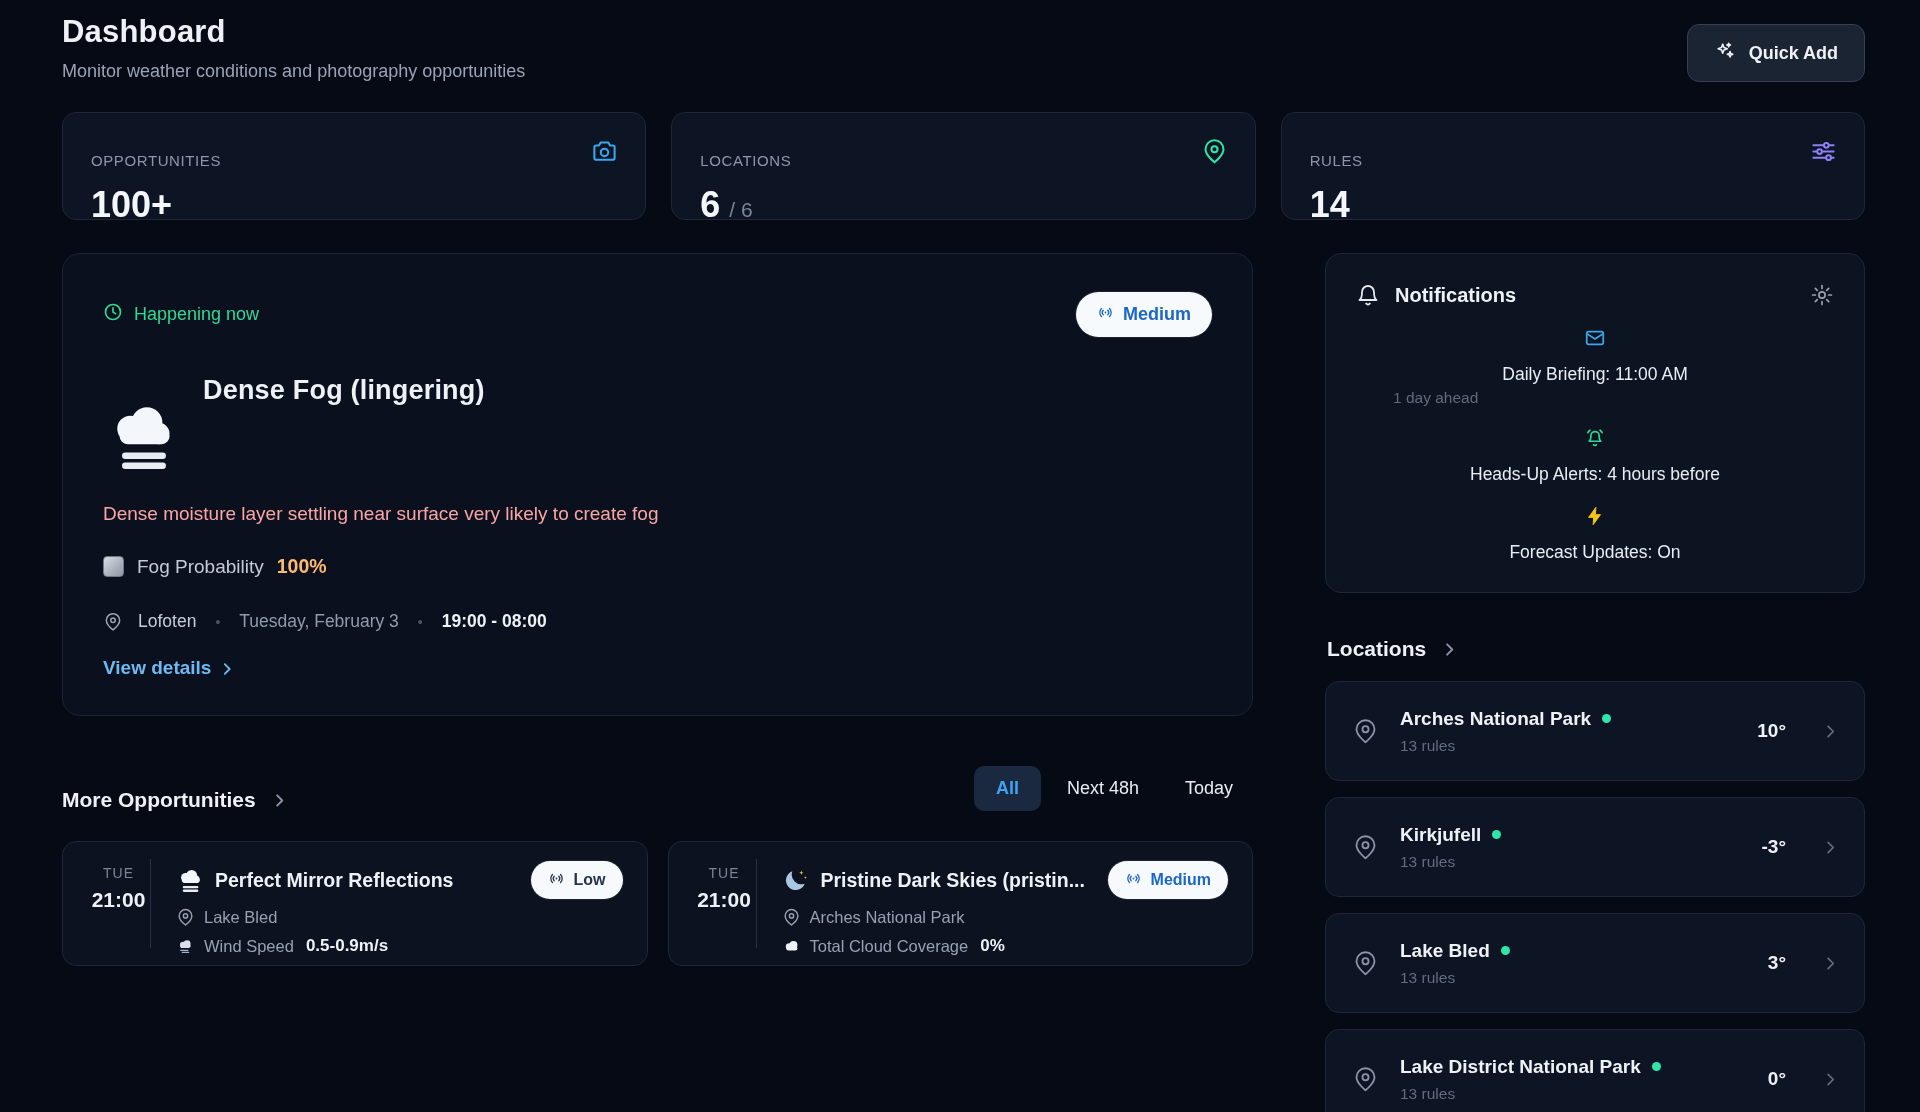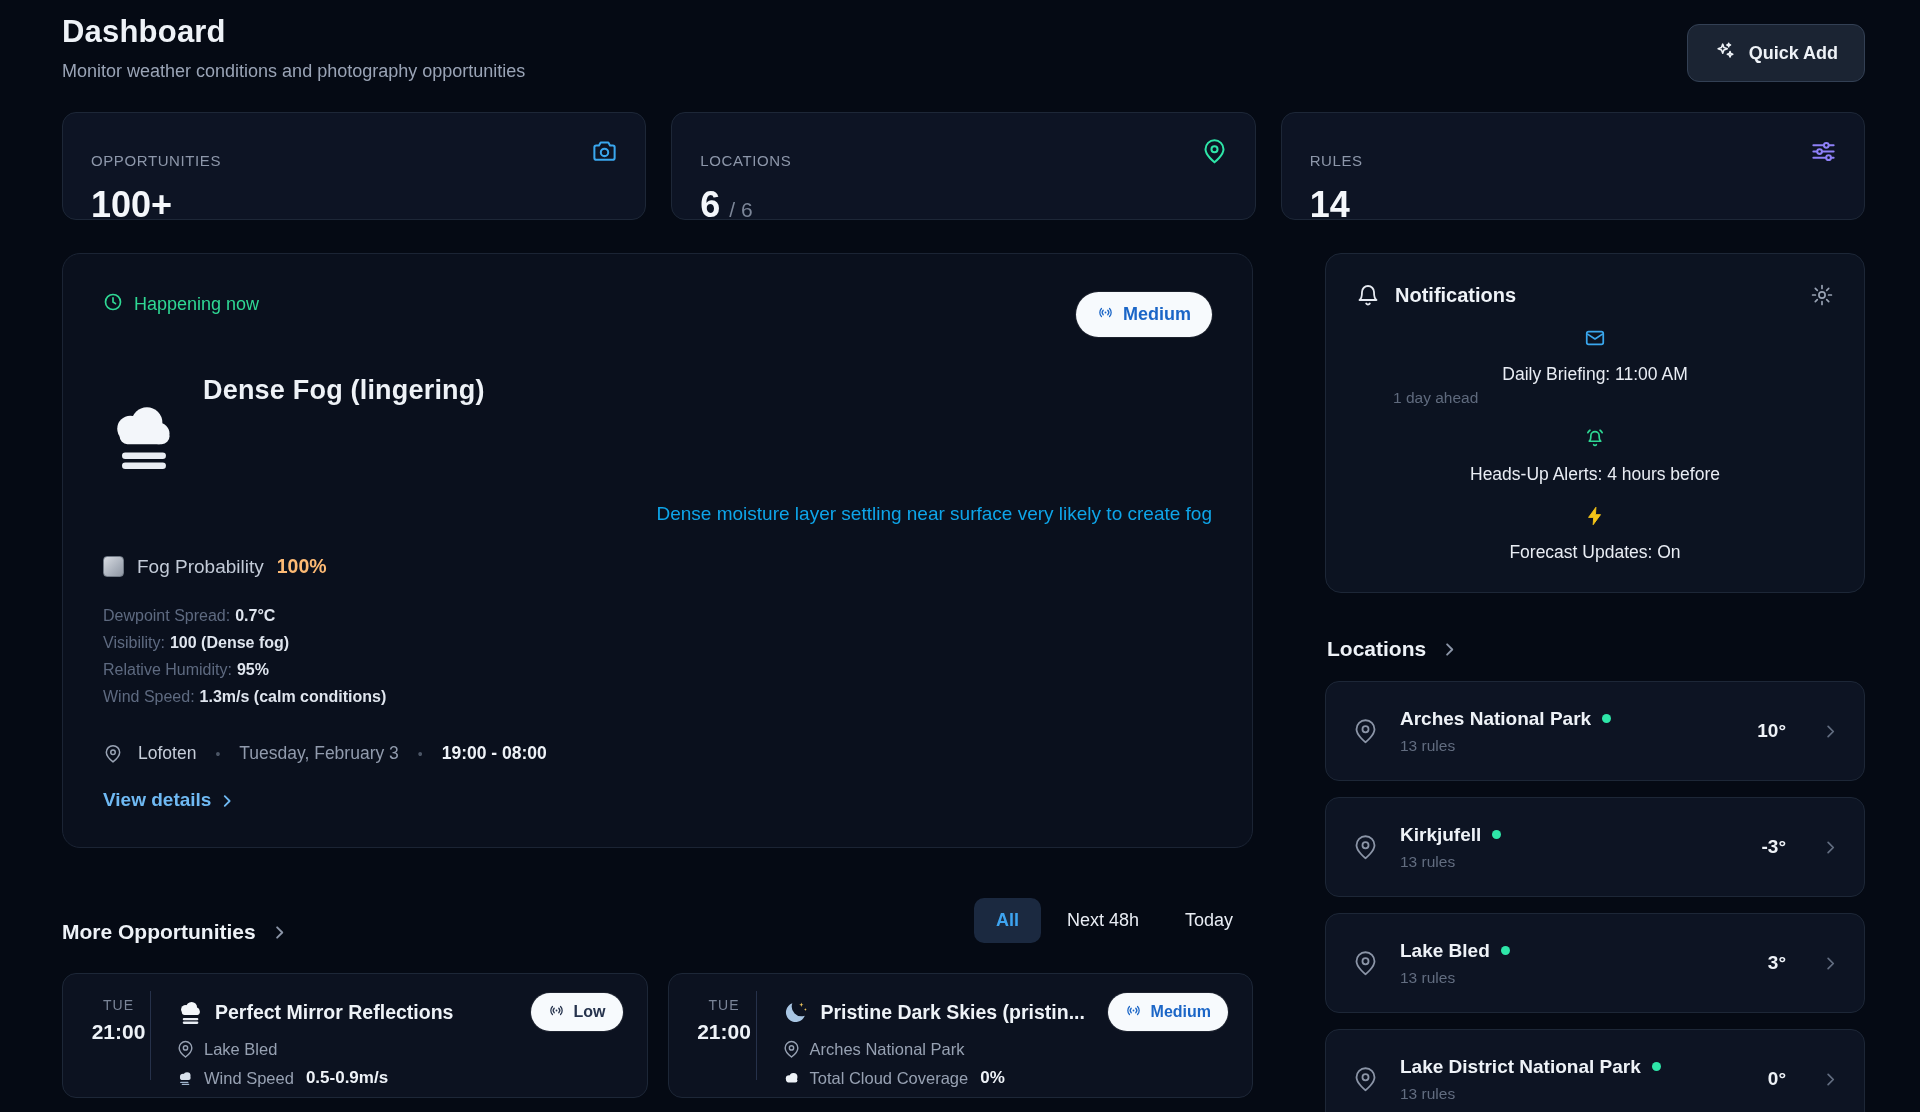--- a/index.html
+++ b/index.html
@@ -39,40 +39,40 @@
   
   .main { display: flex; gap: 34px; align-items: flex-start; }
   .col-left { width: 1191px; flex: none; }
   .col-right { flex: 1; margin-left: 38px; }
 
   
   .hero {
     background: #0a101d; border: 1px solid #1b2434; border-radius: 18px;
     padding: 38px 40px 36px;
   }
-  .hero-top { display: flex; justify-content: space-between; align-items: flex-start; }
+  .hero-top { display: flex; justify-content: space-between; align-items: center; }
   .status { display: flex; align-items: center; gap: 11px; color: #2fd894; font-size: 18px; font-weight: 500; }
   .status svg { width: 20px; height: 20px; }
 
   .badge {
     display: inline-flex; align-items: center; gap: 9px;
     background: #f7fafd; border-radius: 999px; font-weight: 600;
     box-shadow: 0 0 0 1px rgba(255,255,255,.08);
   }
   .badge svg { width: 17px; height: 17px; }
   .badge--hero { height: 45px; padding: 0 21px; font-size: 18px; }
   .badge--sm { height: 38px; padding: 0 17px; font-size: 16px; }
   .badge--blue { color: #1b66c7; }
   .badge--dark { color: #26334d; }
 
   .hero-title-row { display: flex; gap: 24px; margin-top: 38px; }
   .hero-title-row .wx-icon { width: 76px; height: 76px; margin-top: 24px; flex: none; }
   .hero-title { font-size: 27px; font-weight: 700; letter-spacing: .2px; }
 
-  .hero-desc { margin-top: 28px; font-size: 19px; color: #0ea5e9; text-align: right; }
+  .hero-desc { margin-top: 28px; font-size: 19px; color: #fca5a5; }
 
   .metric-row { margin-top: 30px; display: flex; align-items: center; gap: 13px; }
   .fog-square {
     width: 21px; height: 21px; border-radius: 4px;
     background: linear-gradient(135deg, #d8dce2 0%, #aab1bc 60%, #8f97a3 100%);
     border: 1px solid #6f7884;
   }
   .metric-label { font-size: 19px; color: #c3cbd8; }
   .metric-value { font-size: 19.5px; font-weight: 700; color: #fdba74; }
 
@@ -261,26 +261,20 @@
         </div>
 
         <div class="hero-desc">Dense moisture layer settling near surface very likely to create fog</div>
 
         <div class="metric-row">
           <span class="fog-square"></span>
           <span class="metric-label">Fog Probability</span>
           <span class="metric-value">100%</span>
         </div>
 
-        <div class="detail-list">
-          <div class="detail-line"><span>Dewpoint Spread:</span><b>0.7°C</b></div>
-          <div class="detail-line"><span>Visibility:</span><b>100 (Dense fog)</b></div>
-          <div class="detail-line"><span>Relative Humidity:</span><b>95%</b></div>
-          <div class="detail-line"><span>Wind Speed:</span><b>1.3m/s (calm conditions)</b></div>
-        </div>
 
         <div class="hero-meta">
           <span class="pin">
             <svg viewBox="0 0 24 24" fill="none" stroke="currentColor" stroke-width="1.8">
                 <path d="M20 10c0 5.4-8 11.5-8 11.5S4 15.4 4 10a8 8 0 0 1 16 0z"></path>
                 <circle cx="12" cy="10" r="2.7"></circle>
               </svg>
           </span>
           <span class="meta-loc">Lofoten</span>
           <span class="meta-dot">•</span>

